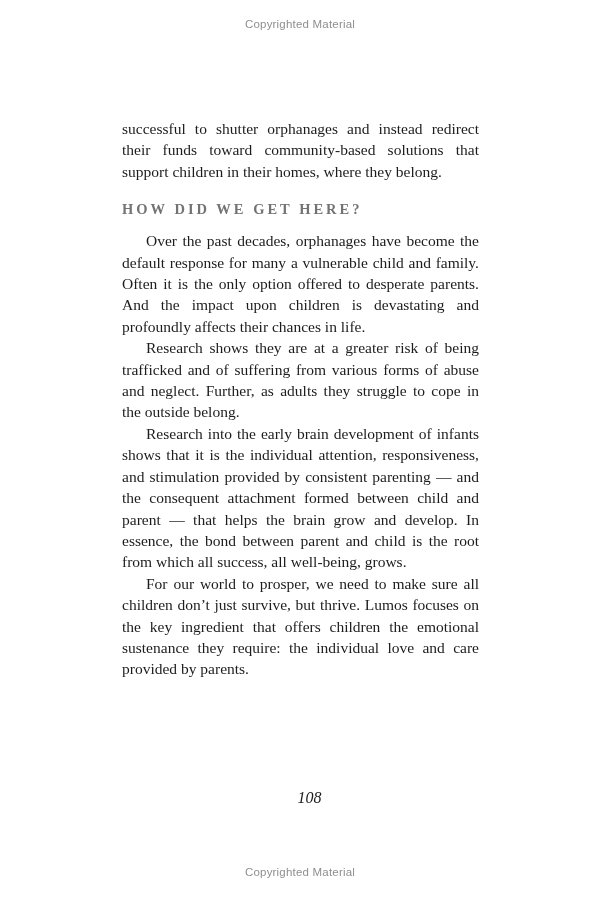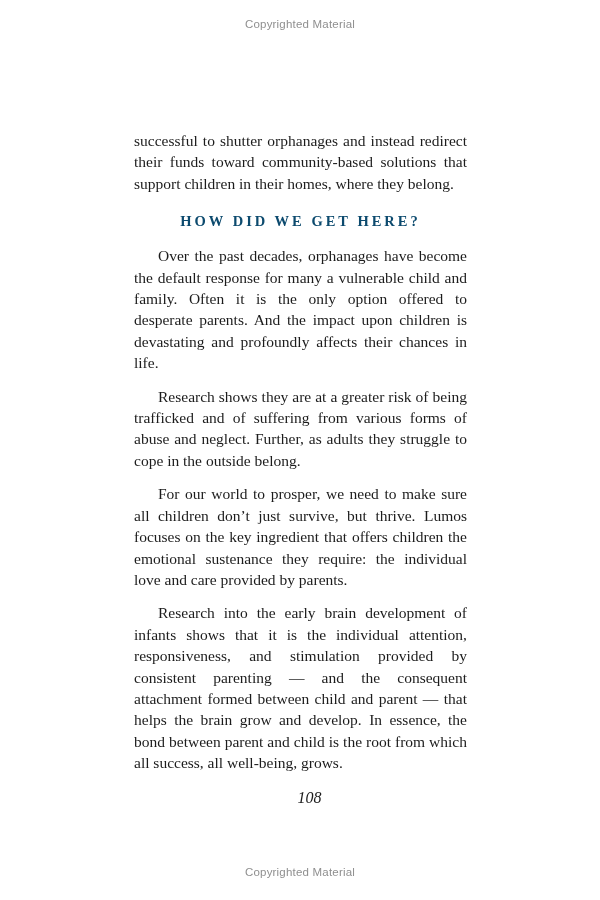--- a/index.html
+++ b/index.html
@@ -32,35 +32,35 @@
   .text-block {
     position: absolute;
     top: 118px;
     left: 122px;
     width: 357px;
     font-size: 15.5px;
     line-height: 21.4px;
     text-align: justify;
   }
   .para {
-    margin: 12px;
+    margin: 0;
     text-indent: 24px;
   }
   .para.no-indent {
     text-indent: 0;
   }
   .heading {
     font-size: 14.5px;
     font-weight: bold;
     letter-spacing: 3px;
-    text-align: center;
+    text-align: left;
     text-indent: 0;
     margin: 16px 0 9px 0;
     line-height: 23px;
-    color: #0c4a6e;
+    color: #737373;
   }
   .page-number {
     position: absolute;
     top: 789px;
     left: 0;
     right: 0;
     text-align: center;
     font-style: italic;
     font-size: 16px;
     color: #1c1c1c;
@@ -81,23 +81,23 @@
 
     <h2 class="heading">
       <span>HOW DID WE GET HERE?</span>
     </h2>
 
     <p class="para">Over the past decades, orphanages have become the default response for many a vulnerable child and family. Often it is the only option offered to desperate parents. And the impact upon children is devastating and profoundly affects their chances in life.</p>
 
     <p class="para">Research shows they are at a greater risk of being trafficked and of suffering from various forms of abuse and neglect. Further, as adults they struggle to cope in the outside belong.</p>
 
 
+    <p class="para">Research into the early brain development of infants shows that it is the individual attention, responsiveness, and stimulation provided by consistent parenting — and the consequent attachment formed between child and parent — that helps the brain grow and develop. In essence, the bond between parent and child is the root from which all success, all well-being, grows.</p>
+
     <p class="para">For our world to prosper, we need to make sure all children don’t just survive, but thrive. Lumos focuses on the key ingredient that offers children the emotional sustenance they require: the individual love and care provided by parents.</p>
-
-    <p class="para">Research into the early brain development of infants shows that it is the individual attention, responsiveness, and stimulation provided by consistent parenting — and the consequent attachment formed between child and parent — that helps the brain grow and develop. In essence, the bond between parent and child is the root from which all success, all well-being, grows.</p>
 
   </div>
 
   <div class="page-number">108</div>
 
   <div class="copyright bottom">Copyrighted Material</div>
 
 </div>
 
 </body></html>

